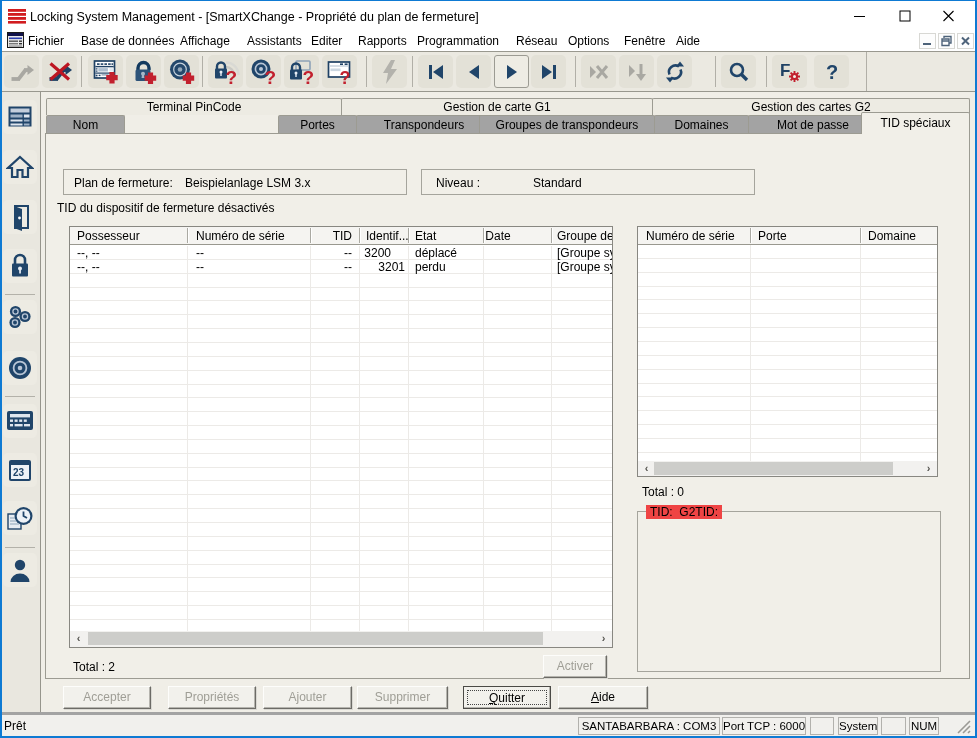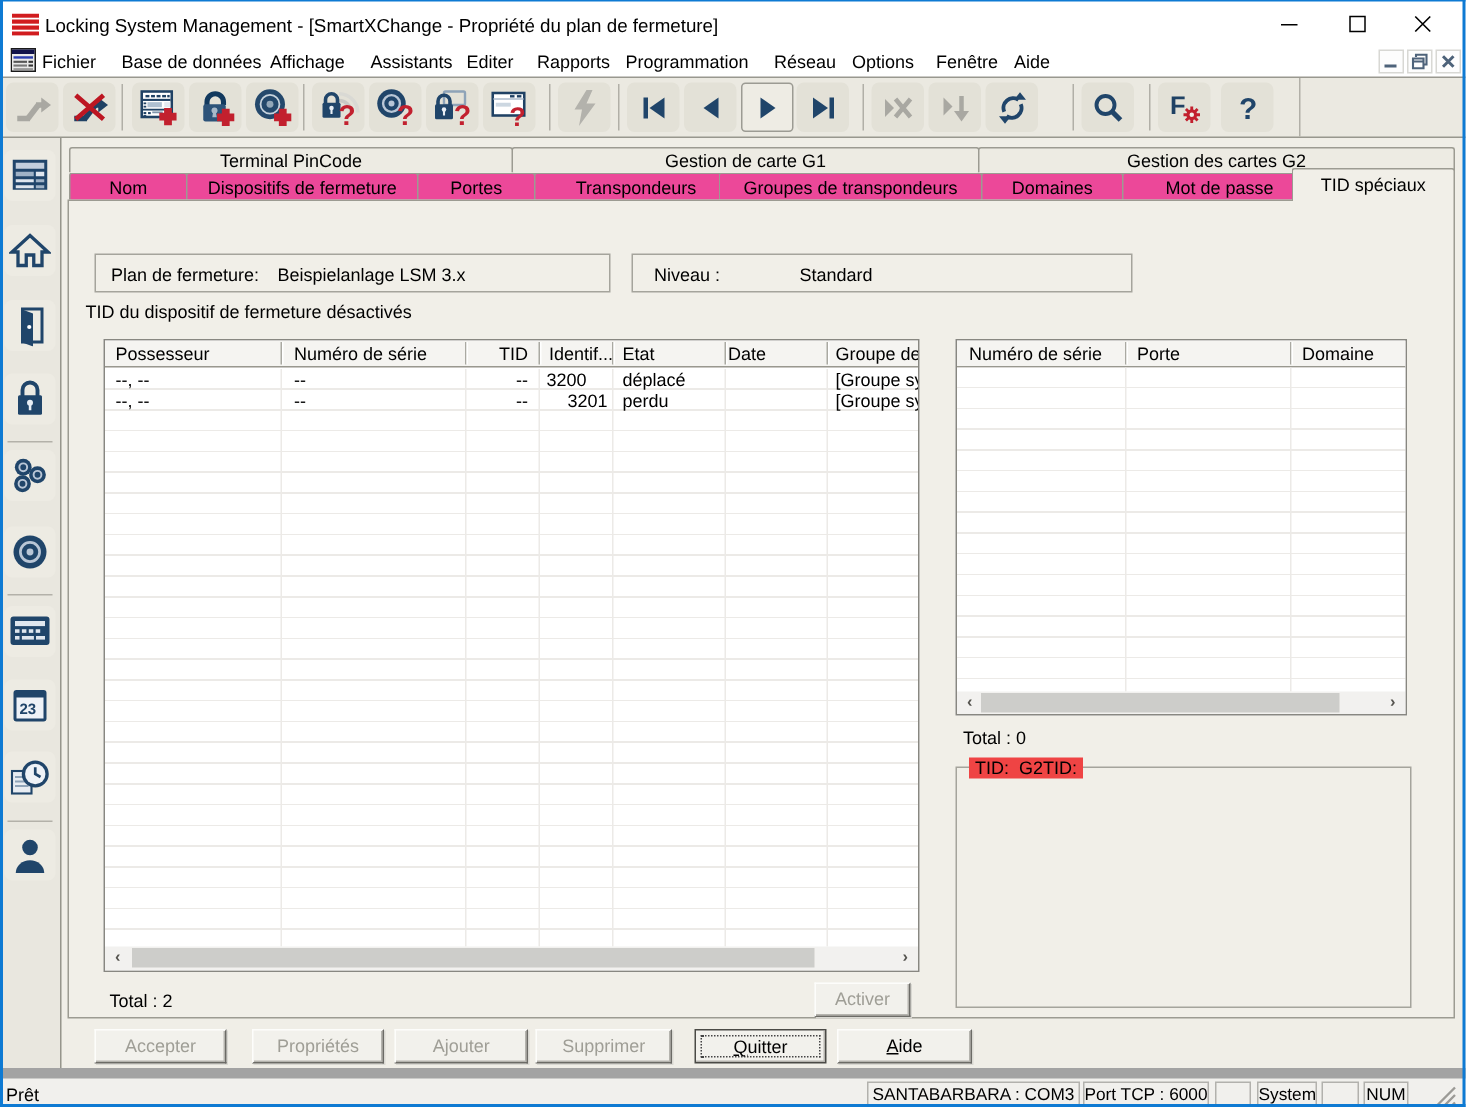--- a/index.html
+++ b/index.html
@@ -22,21 +22,21 @@
   .tsep{position:absolute;top:4px;width:1px;height:31px;background:#b1afa7;}
   
   #client{position:absolute;left:0;top:92px;width:977px;height:620px;background:#f0eee7;}
   #sidebar{position:absolute;left:0;top:0;width:40px;height:621px;background:#e9e7df;border-right:1px solid #96958c;box-sizing:content-box;}
   .sbtn{position:absolute;left:3px;width:34px;height:34px;background:#edebe3;border-radius:5px;}
   .sbtn svg{position:absolute;left:50%;top:50%;transform:translate(-50%,-50%);}
   .ssep{position:absolute;left:5px;width:30px;height:1px;background:#b3b1a9;}
   
   .tab1{position:absolute;top:6px;height:17px;background:#edebe3;border:1px solid #9c9b92;border-bottom:none;border-radius:2px 2px 0 0;box-sizing:border-box;
         font-size:12px;text-align:center;line-height:16px;color:#000;}
-  .tab2{position:absolute;top:23px;height:19px;background:#ec4899;border:1px solid #9c9b92;border-bottom:none;border-radius:2px 2px 0 0;box-sizing:border-box;
+  .tab2{position:absolute;top:23px;height:19px;background:#a3a3a3;border:1px solid #9c9b92;border-bottom:none;border-radius:2px 2px 0 0;box-sizing:border-box;
         font-size:12px;text-align:center;line-height:18px;color:#000;}
   #tabsel{position:absolute;top:20px;height:22px;background:#f1efe8;border:1px solid #9c9b92;border-bottom:none;border-radius:2px 2px 0 0;box-sizing:border-box;
         font-size:12px;text-align:center;line-height:20px;color:#000;z-index:5;}
   #pageframe{position:absolute;left:45px;top:41px;width:925px;height:546px;background:#f1efe8;border:1px solid #9c9b92;box-sizing:border-box;}
   
   .fbox{position:absolute;border:1px solid #a5a49c;box-sizing:border-box;font-size:12px;color:#000;}
   .lbl{position:absolute;font-size:12px;color:#000;white-space:nowrap;}
   .grid{position:absolute;background:#fff;border:1px solid #888781;box-sizing:border-box;}
   .ghead{position:absolute;left:0;top:0;right:0;height:17px;background:#f5f4f1;border-bottom:1px solid #99988f;}
   .ghead .hc{position:absolute;top:2px;font-size:12px;color:#000;white-space:nowrap;}
@@ -48,21 +48,21 @@
   .sbar{position:absolute;background:#f2f1ef;}
   .sthumb{position:absolute;top:1px;height:13px;background:#cdcdca;}
   .sarr{position:absolute;top:0;width:17px;height:15px;font-size:11px;color:#55544f;text-align:center;line-height:15px;font-weight:bold;}
   
   .wbtn{position:absolute;height:23px;background:#f2f1ec;border:1px solid;border-color:#fdfdfb #6c6b66 #6c6b66 #fdfdfb;box-shadow:inset -1px -1px 0 #b5b4ae, 1px 1px 0 #d9d8d2;
         box-sizing:border-box;font-size:12px;color:#000;text-align:center;line-height:20px;}
   .wbtn.dis{color:#9f9e96;}
   #qbtn{border:1px solid #4b4a46;box-shadow:inset -1px -1px 0 #b5b4ae;}
   #qbtn .foc{position:absolute;left:3px;top:3px;right:3px;bottom:3px;border:1px dotted #444;line-height:14px;}
   
-  #statusbar{position:absolute;left:0;top:712px;width:977px;height:24px;background:#f1f0ed;border-top:7px solid #a3a3a3;box-sizing:border-box;}
+  #statusbar{position:absolute;left:0;top:712px;width:977px;height:24px;background:#f1f0ed;border-top:3px solid #a3a3a3;box-sizing:border-box;}
   .seg{position:absolute;top:2px;height:18px;border:1px solid #b2b1ad;box-sizing:border-box;font-size:11.5px;color:#000;text-align:center;line-height:16px;white-space:nowrap;}
 </style>
 </head>
 <body>
 <div id="win">
   <div class="bord" style="left:0;top:0;width:977px;height:1px"></div>
   <div class="bord" style="left:0;top:0;width:2px;height:738px"></div>
   <div class="bord" style="left:975px;top:0;width:2px;height:738px"></div>
   <div class="bord" style="left:0;top:736px;width:977px;height:2px"></div>
   <div id="titlebar">
@@ -389,21 +389,20 @@
           <svg width="26" height="28" viewBox="0 0 26 28">
             <circle cx="13" cy="9" r="5.2" fill="#20456a"></circle>
             <path d="M3.5 26 a9.5 8.5 0 0 1 19 0 Z" fill="#20456a"></path>
           </svg>
         </div>
     </div>
     <div class="tab1" style="left:46px;width:296px">Terminal PinCode</div>
     <div class="tab1" style="left:341px;width:312px">Gestion de carte G1</div>
     <div class="tab1" style="left:652px;width:318px">Gestion des cartes G2</div>
     <div class="tab2" style="left:46px;width:79px">Nom</div>
-    <div class="tab2" style="left:124px;width:155px">Dispositifs de fermeture</div>
     <div class="tab2" style="left:278px;width:79px">Portes</div>
     <div class="tab2" style="left:356px;width:136px">Transpondeurs</div>
     <div class="tab2" style="left:479px;width:176px">Groupes de transpondeurs</div>
     <div class="tab2" style="left:654px;width:95px">Domaines</div>
     <div class="tab2" style="left:748px;width:130px">Mot de passe</div>
     <div id="tabsel" style="left:861px;width:109px">TID spéciaux</div>
     <div id="pageframe"></div>
     <div class="fbox" style="left:63px;top:77px;width:344px;height:26px"></div>
     <div class="lbl" style="left:74px;top:84px">Plan de fermeture:</div>
     <div class="lbl" style="left:185px;top:84px">Beispielanlage LSM 3.x</div>

